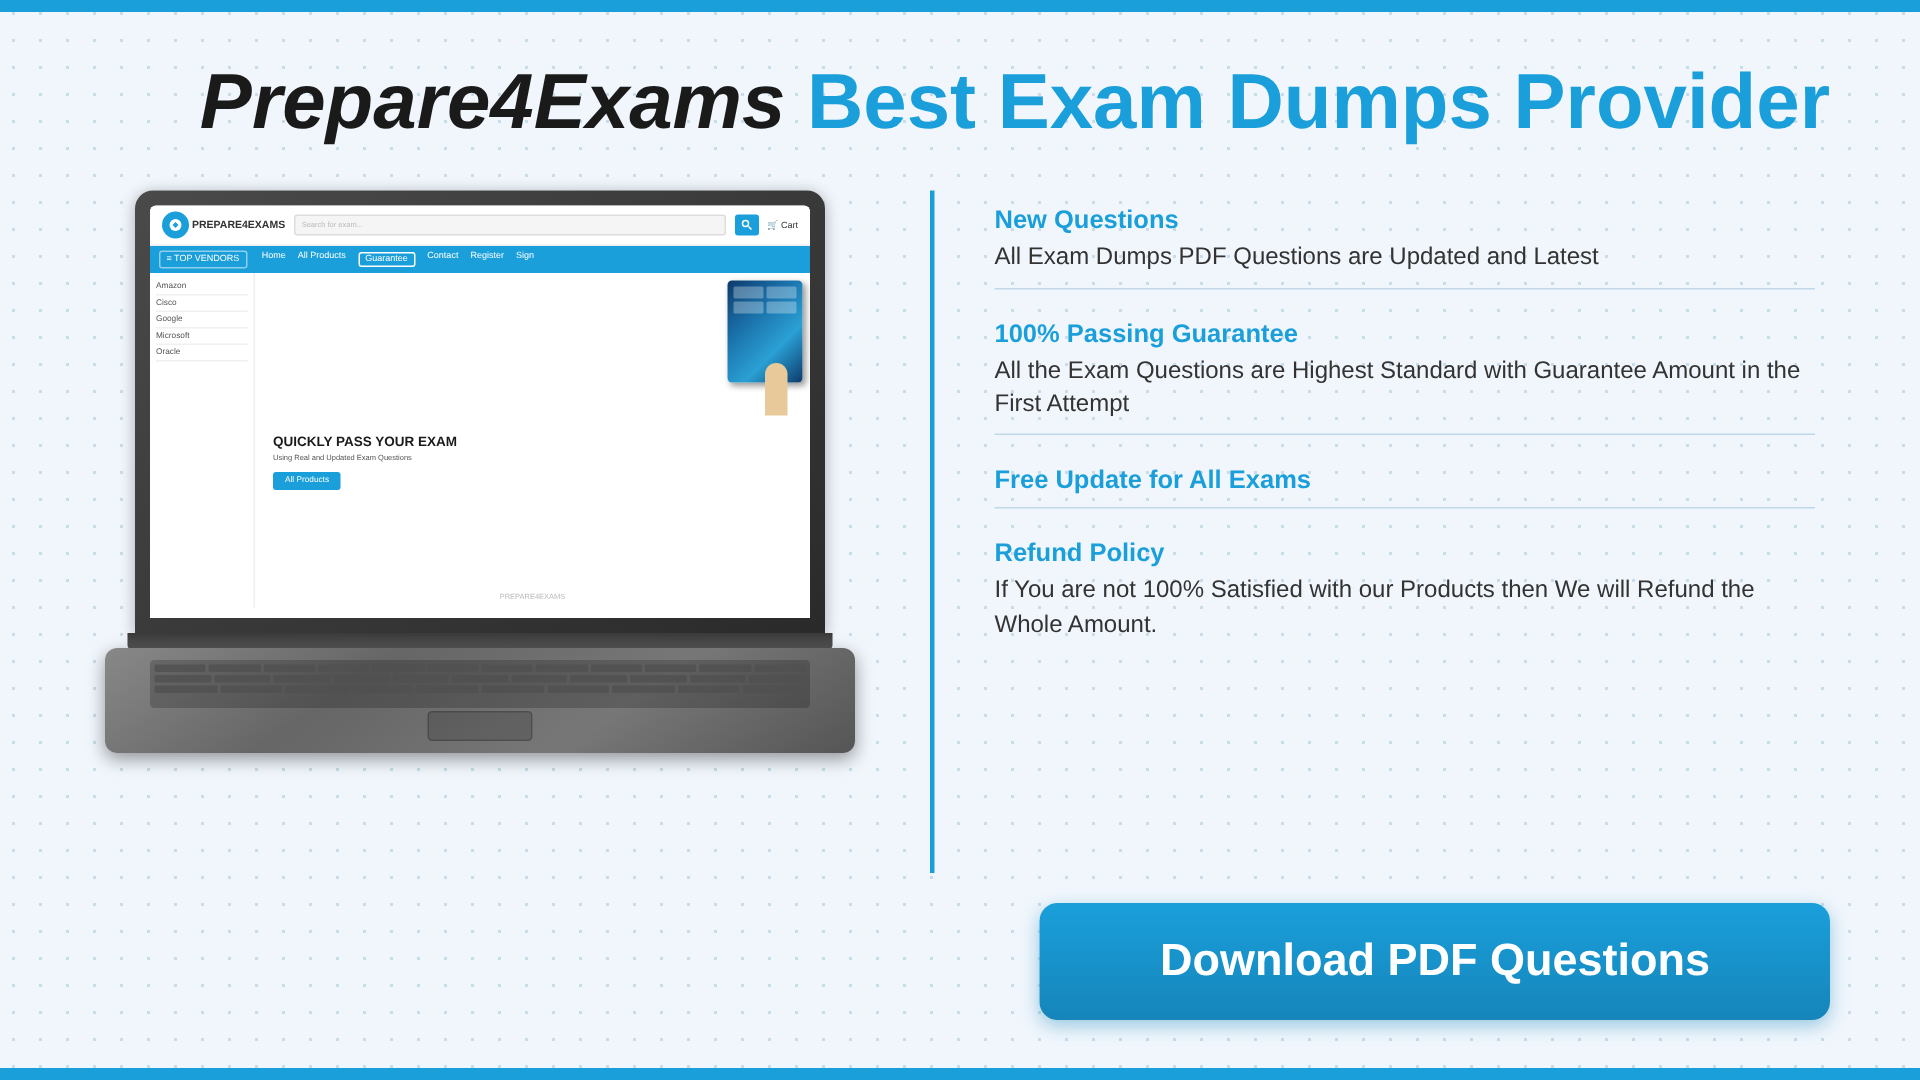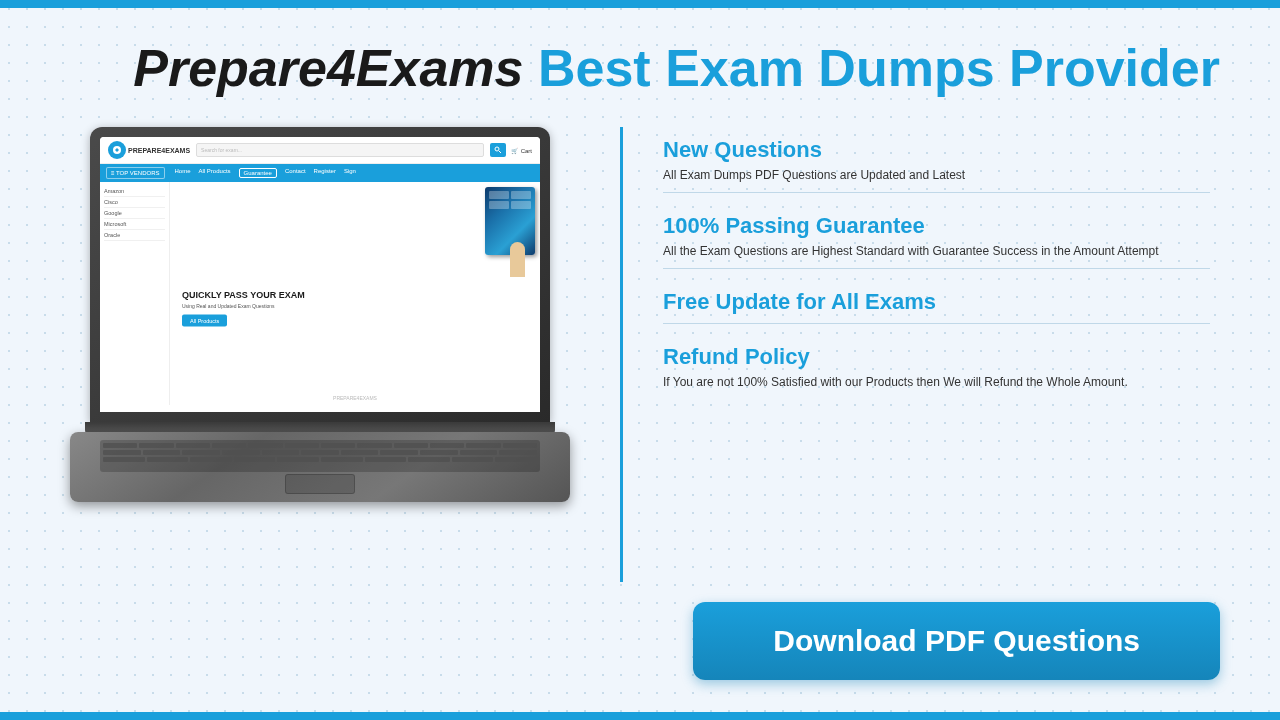--- a/index.html
+++ b/index.html
@@ -393,27 +393,27 @@
       padding-right: 10px;
     }
 
     .feature-item {
       display: flex;
       flex-direction: column;
       gap: 4px;
     }
 
     .feature-title {
-      font-size: 22px;
+      font-size: 17px;
       font-weight: 700;
       color: #1a9fdb;
     }
 
     .feature-description {
-      font-size: 12px;
+      font-size: 16px;
       color: #333;
       line-height: 1.4;
     }
 
     .feature-divider {
       height: 1px;
       background: #c0d8e8;
       margin-top: 4px;
     }
 
@@ -591,21 +591,21 @@
     <div class="features-section">
 
       <div class="feature-item">
         <div class="feature-title">New Questions</div>
         <div class="feature-description">All Exam Dumps PDF Questions are Updated and Latest</div>
         <div class="feature-divider"></div>
       </div>
 
       <div class="feature-item">
         <div class="feature-title">100% Passing Guarantee</div>
-        <div class="feature-description">All the Exam Questions are Highest Standard with Guarantee Success in the Amount Attempt</div>
+        <div class="feature-description">All the Exam Questions are Highest Standard with Guarantee Amount in the First Attempt</div>
         <div class="feature-divider"></div>
       </div>
 
       <div class="feature-item">
         <div class="feature-title">Free Update for All Exams</div>
         <div class="feature-divider"></div>
       </div>
 
       <div class="feature-item">
         <div class="feature-title">Refund Policy</div>

